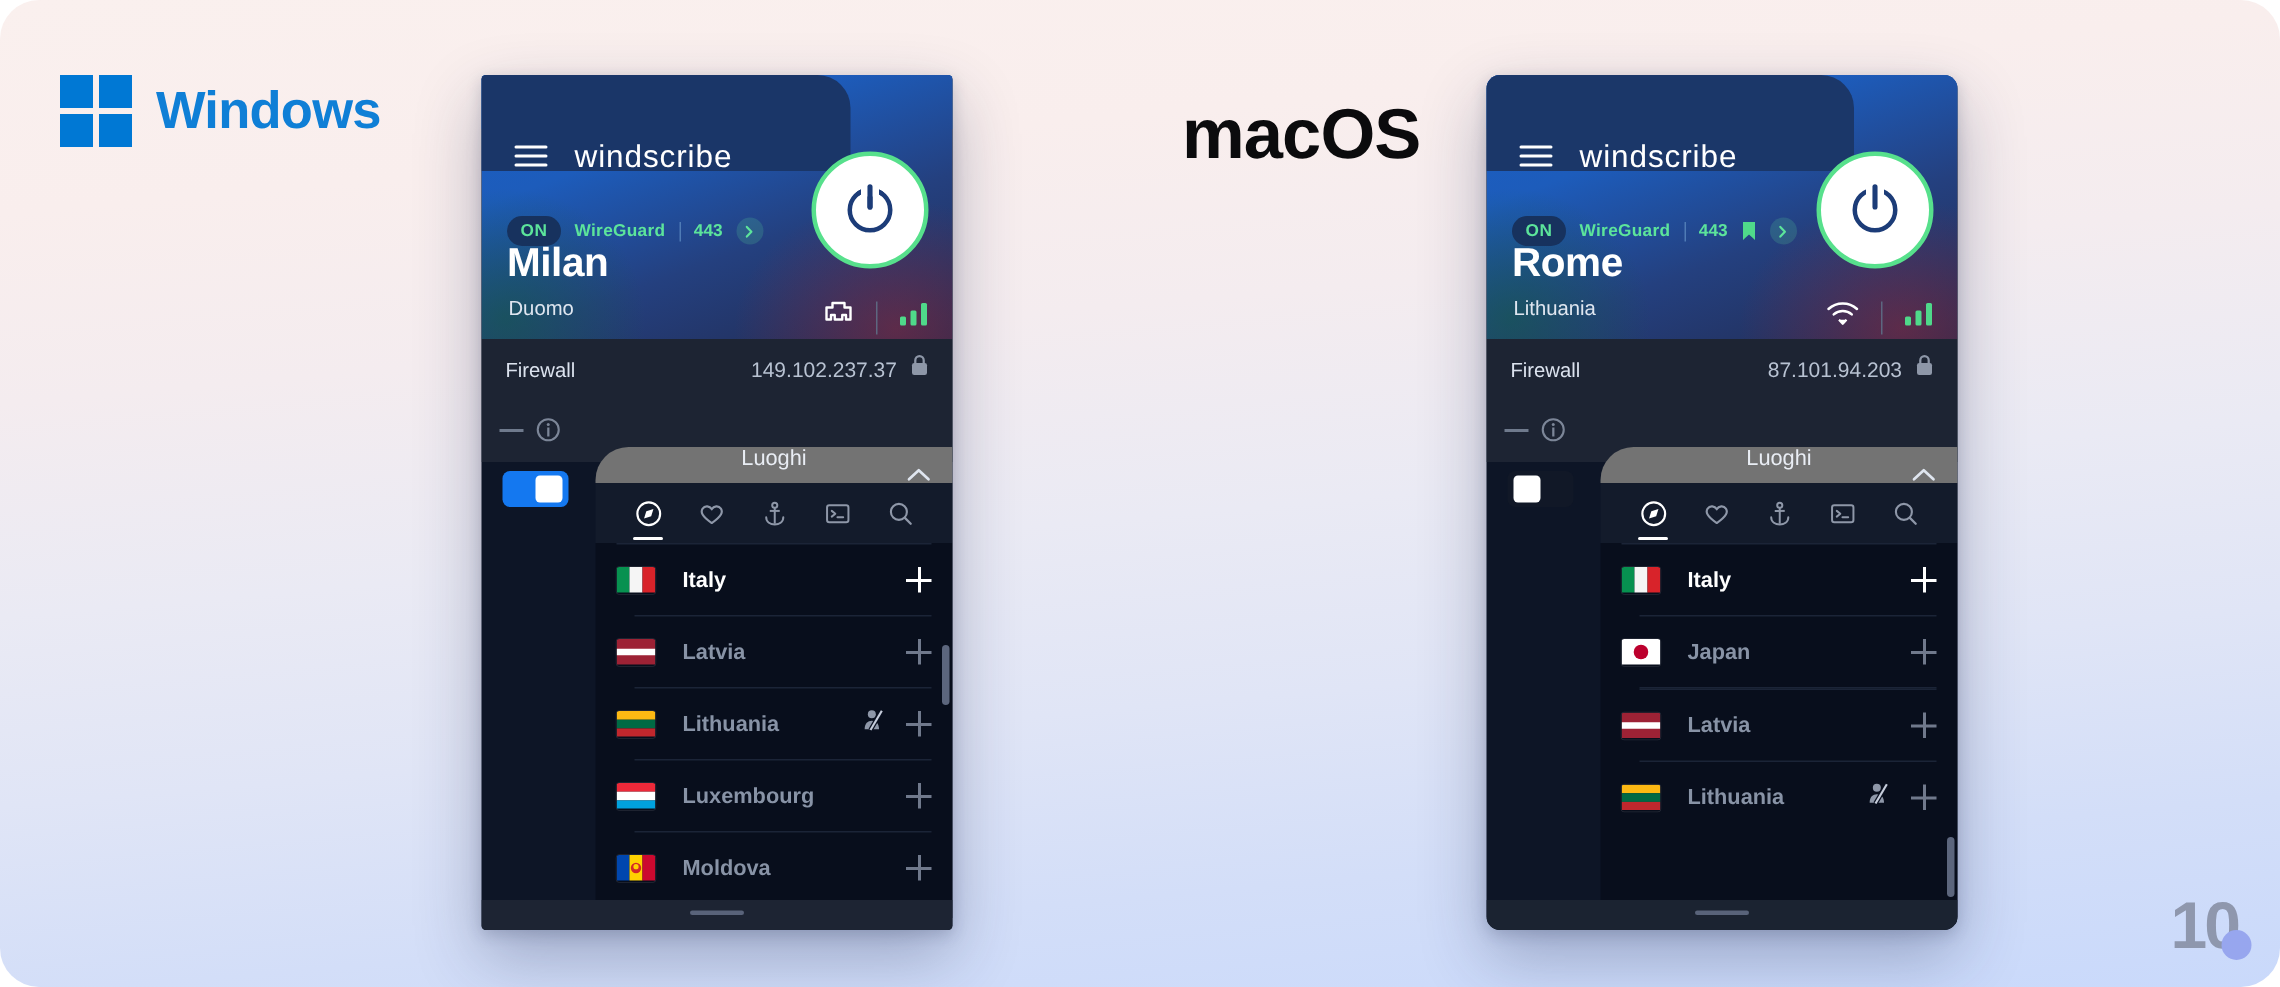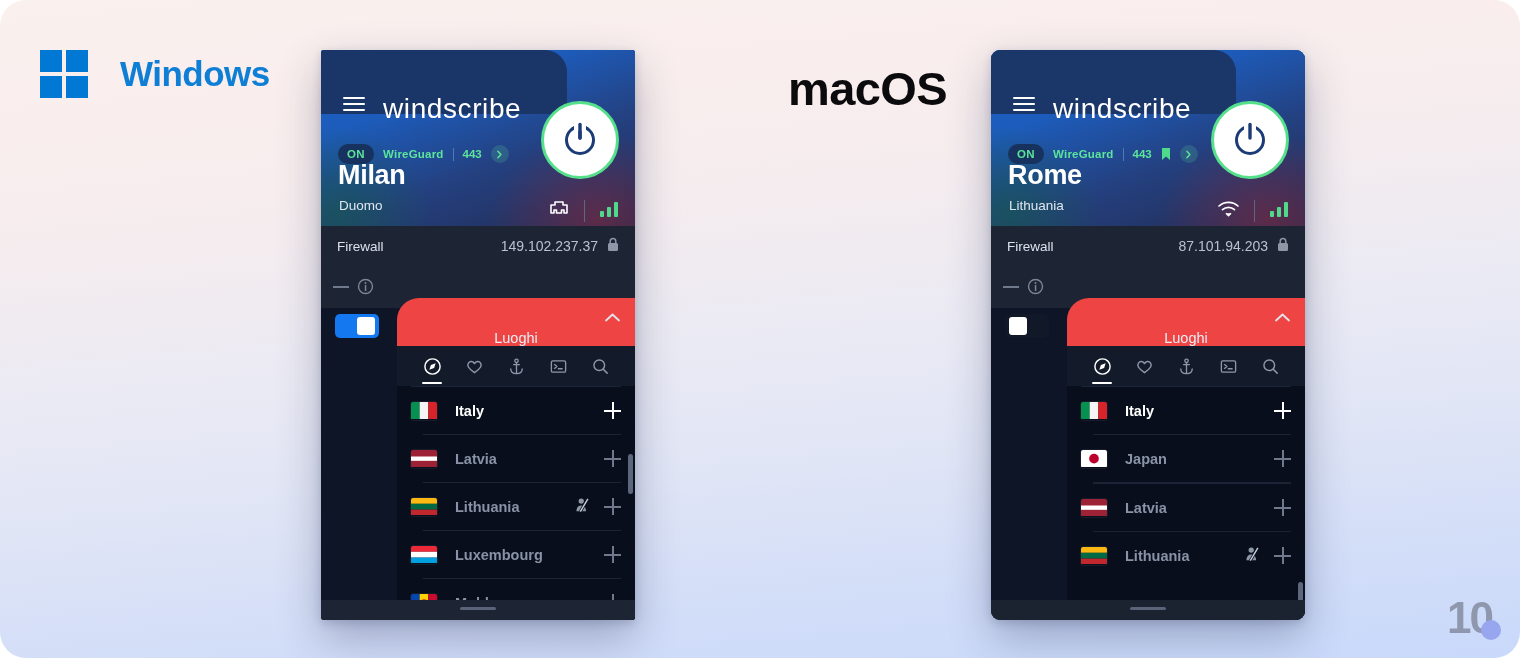--- a/index.html
+++ b/index.html
@@ -14,21 +14,21 @@
     border-radius: 26px;
     overflow: hidden;
     background: linear-gradient(175deg,
         #faf0ee 0%, #f9eeed 18%, #f4ecef 34%,
         #eaeaf4 52%, #e0e5f6 68%, #d3def8 84%, #c9d9fb 100%);
   }
 
   
   #win-logo {
     position: absolute; left: 40px; top: 50px;
-    display: flex; align-items: center; gap: 32px;
+    display: flex; align-items: center; gap: 16px;
   }
   .winmark { display: grid; grid-template-columns: 22px 22px; grid-template-rows: 22px 22px; gap: 4px; }
   .winmark i { display: block; background: #0078D4; }
   #win-logo .wtext { font-size: 35px; font-weight: 600; color: #0F7FD6; letter-spacing: -0.5px; }
   #mac-label {
     position: absolute; left: 788px; top: 61px;
     font-size: 47px; font-weight: 600; color: #0b0b0d; letter-spacing: -0.6px;
   }
 
   
@@ -91,21 +91,21 @@
 
   .hamburger {
     position: absolute; left: 22px; top: 46px; width: 22px; height: 16px; cursor: pointer;
   }
   .hamburger i { position: absolute; left: 0; width: 22px; height: 2px; background: #fff; border-radius: 1px; }
   .hamburger i:nth-child(1) { top: 1px; }
   .hamburger i:nth-child(2) { top: 7px; }
   .hamburger i:nth-child(3) { top: 13px; }
   .brand {
     position: absolute; left: 62px; top: 43px;
-    font-size: 28px; font-weight: 400; color: #fff; letter-spacing: .6px;
+    font-size: 21px; font-weight: 400; color: #fff; letter-spacing: .6px;
   }
 
   .badges { position: absolute; left: 17px; top: 94px; display: flex; align-items: center; gap: 9px; }
   .pill-on {
     background: #17325e; color: #5CE49B; font-size: 11.5px; font-weight: 700;
     padding: 4px 9px 4px 9px; border-radius: 11px; letter-spacing: .4px;
   }
   .proto { color: #5CE49B; font-size: 11.5px; font-weight: 700; letter-spacing: .2px; }
   .divider-v { width: 1px; height: 13px; background: #4f7bb5; }
   .port { color: #5CE49B; font-size: 11.5px; font-weight: 700; }
@@ -146,23 +146,23 @@
   }
   .toggle.on { background: #1478F0; }
   .toggle.off { background: #111827; }
   .toggle .knob { position: absolute; top: 3px; width: 18px; height: 18px; background: #fff; border-radius: 3px; }
   .toggle.on .knob  { right: 4px; }
   .toggle.off .knob { left: 4px; }
 
   
   .loc-panel { position: absolute; left: 76px; right: 0; top: 248px; bottom: 0; }
   .loc-head {
-    position: relative; height: 48px; background: #ef4444;
+    position: relative; height: 24px; background: #737373;
     border-top-left-radius: 22px;
-    display: flex; align-items: flex-end; justify-content: center;
+    display: flex; align-items: flex-start; justify-content: center;
   }
   .loc-title { color: #e9edf4; font-size: 14.5px; }
   .loc-chev { position: absolute; right: 14px; top: 12px; cursor: pointer; }
 
   .tabs {
     height: 40px; background: #131B2B; display: flex; align-items: center;
     justify-content: space-around; padding: 0 14px; position: relative;
   }
   .tab { position: relative; width: 34px; height: 38px; display: flex; align-items: center; justify-content: center; cursor: pointer; }
   .tab .ul { position: absolute; bottom: 1px; left: 7px; width: 20px; height: 2.5px; background: #fff; border-radius: 2px; }

